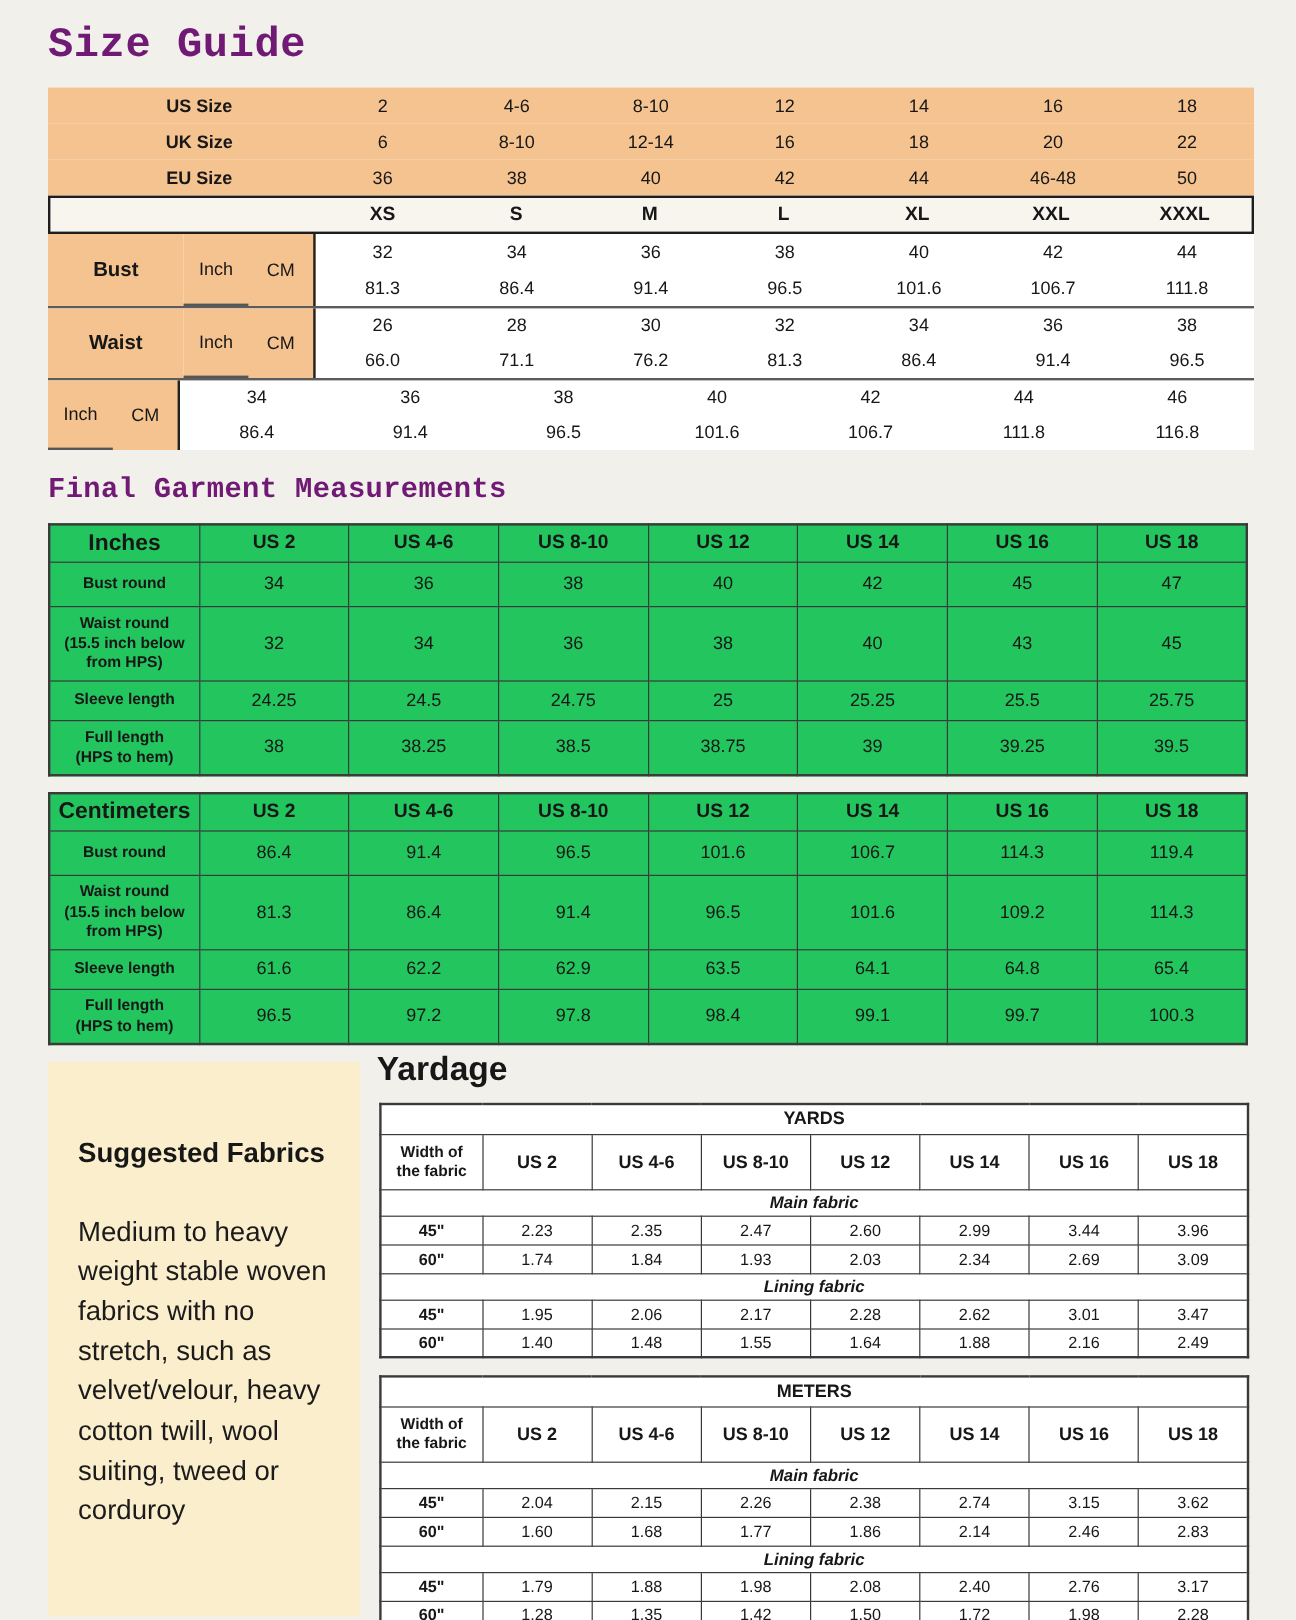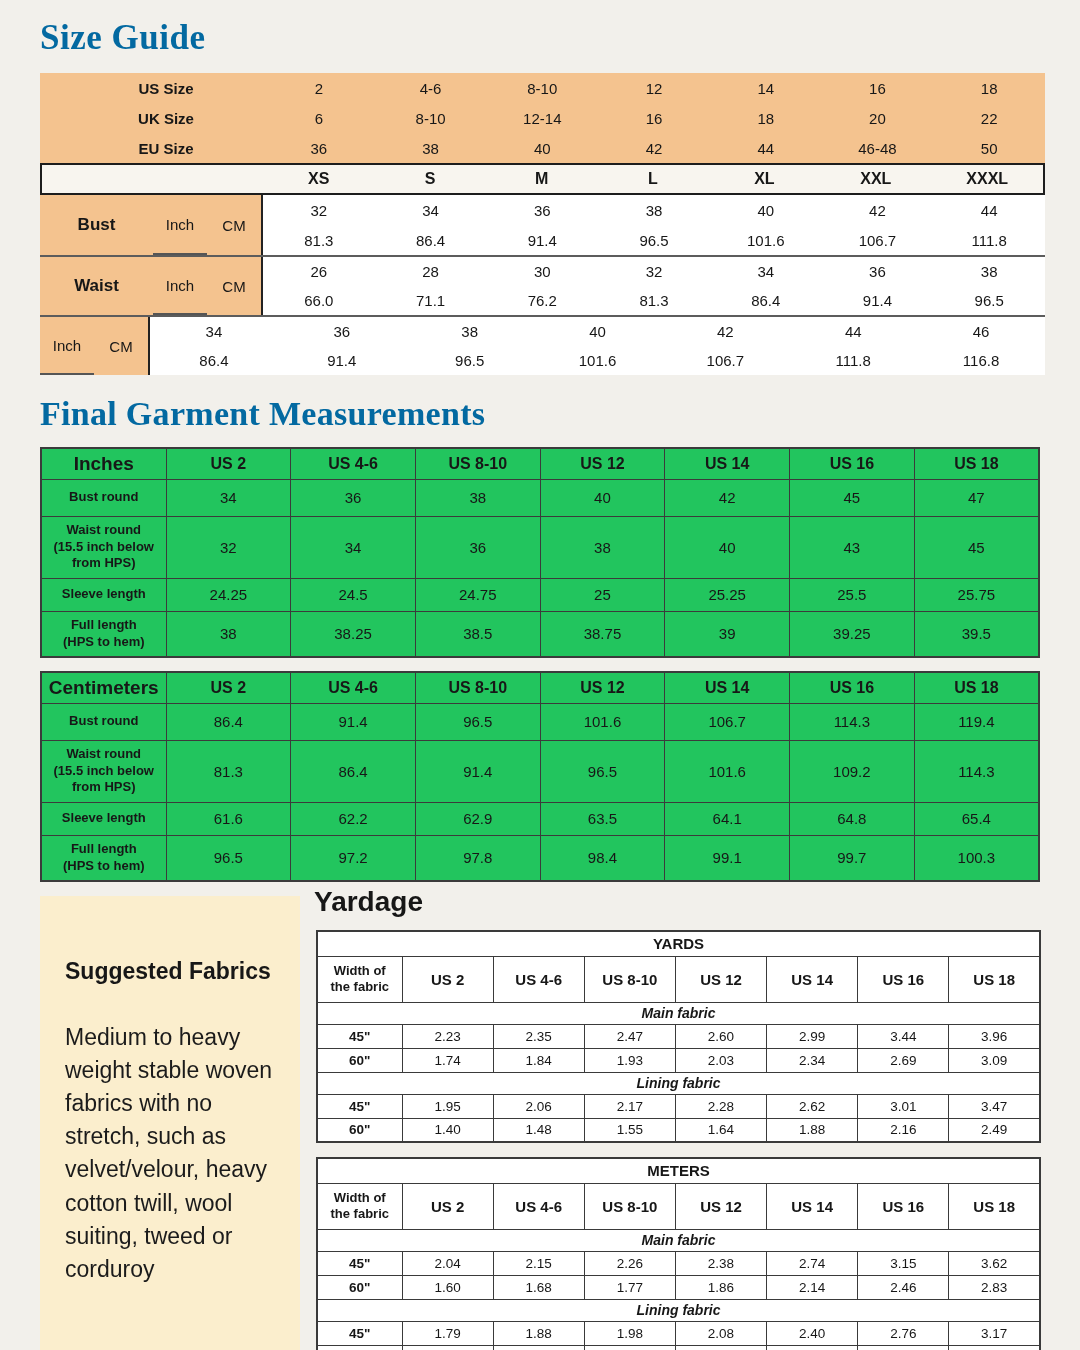--- a/index.html
+++ b/index.html
@@ -7,26 +7,26 @@
   body {
     background: #f2f0eb;
     font-family: "Liberation Sans", sans-serif;
     color: #171717;
     overflow: hidden;
   }
   .pre { white-space: pre-line; }
 
   
   .h-serif {
-    font-family: Liberation Serif, serif;
+    font-family: Liberation Mono, monospace;
     font-weight: bold;
-    color: #0369a1;
+    color: #701a75;
   }
   #size-guide-title { font-size: 35px; margin: 18px 0 15px 40px; letter-spacing: 0.5px; }
-  #garment-title    { font-size: 34px; margin: 20px 0 14px 40px; letter-spacing: 0.3px; }
+  #garment-title    { font-size: 24px; margin: 20px 0 14px 40px; letter-spacing: 0.3px; }
 
   
   .conv-wrap { margin: 0 35px 0 40px; width: 1005px; }
   .conv-row { display: flex; height: 30px; background: #f4c38f; }
   .conv-label {
     width: 223px; display: flex; align-items: center; justify-content: center;
     font-weight: bold; font-size: 15px; padding-left: 29px;
   }
   .conv-cell { flex: 1; display: flex; align-items: center; justify-content: center; font-size: 15px; }
   .letter-row {

